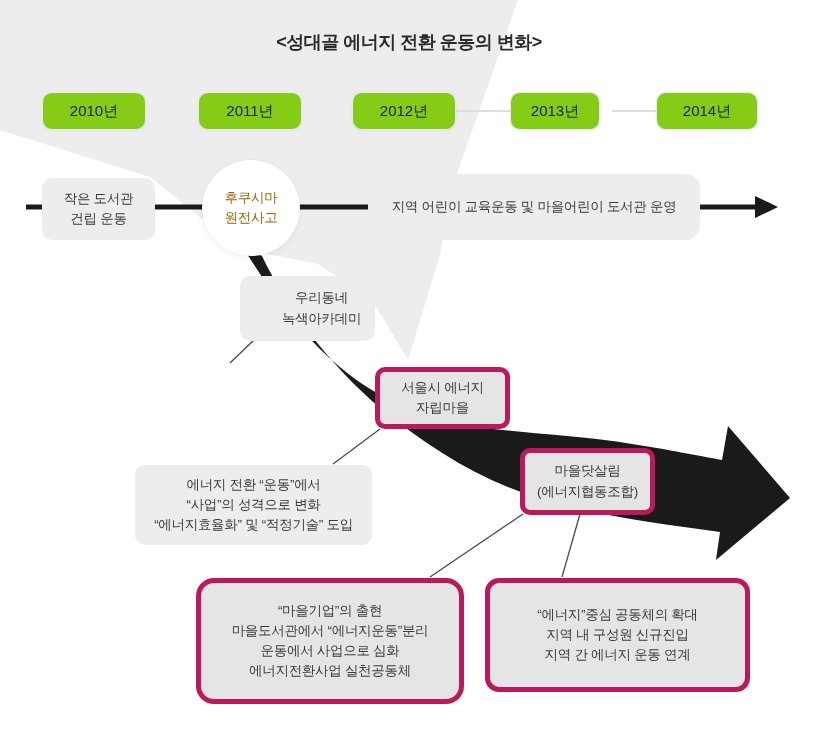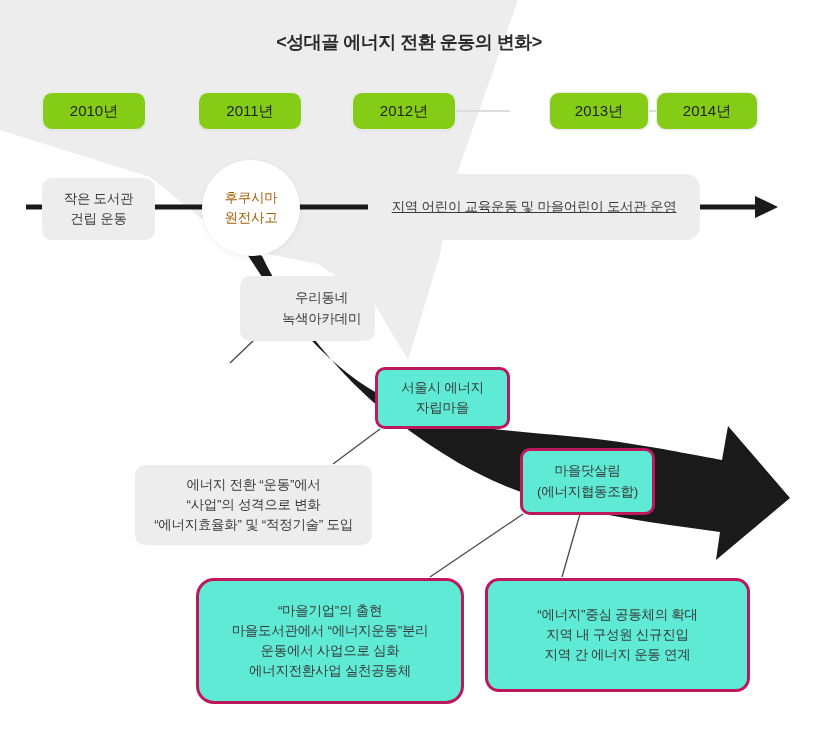--- a/index.html
+++ b/index.html
@@ -19,21 +19,21 @@
     display:flex;align-items:center;justify-content:center;
     font-size:15px;color:#222;z-index:3;
   }
   .gbox,.wbox{
     position:absolute;box-sizing:border-box;border-radius:10px;
     display:flex;align-items:center;justify-content:center;text-align:center;
     font-size:13.5px;line-height:1.5;color:#3a3a3a;white-space:pre-line;z-index:3;
     letter-spacing:-0.3px;
   }
   .gbox{background:#ededed;}
-  .wbox{background:#5eead4;border:3px solid #be185d;}
+  .wbox{background:#e5e5e5;border:5px solid #be185d;}
   .circle{
     position:absolute;left:202px;top:160px;width:98px;height:96px;border-radius:50%;
     background:#fff;box-shadow:0 0 0 1px rgba(0,0,0,0.02),0 2px 6px rgba(0,0,0,0.05);
     display:flex;align-items:center;justify-content:center;text-align:center;
     font-size:13.5px;line-height:1.5;color:#a16207;white-space:pre-line;z-index:3;
     letter-spacing:-0.3px;
   }
 </style>
 </head>
 <body>
@@ -70,28 +70,28 @@
     <line x1="380" y1="429" x2="333" y2="464" stroke="#4a4a4a" stroke-width="1.3"></line>
     <line x1="523" y1="514" x2="430" y2="577" stroke="#4a4a4a" stroke-width="1.3"></line>
     <line x1="580" y1="514" x2="562" y2="577" stroke="#4a4a4a" stroke-width="1.3"></line>
   </svg>
 
   <div class="title">&lt;성대골 에너지 전환 운동의 변화&gt;</div>
 
   <div class="pill" style="left:42px;width:104px;">2010년</div>
   <div class="pill" style="left:198px;width:104px;">2011년</div>
   <div class="pill" style="left:352px;width:104px;">2012년</div>
-  <div class="pill" style="left:510px;width:100px;margin-left:39px;">2013년</div>
+  <div class="pill" style="left:510px;width:90px;">2013년</div>
   <div class="pill" style="left:656px;width:102px;">2014년</div>
 
   <div class="gbox" style="left:42px;top:178px;width:113px;height:62px;">작은 도서관
 건립 운동</div>
   <div class="circle">후쿠시마
 원전사고</div>
-  <div class="gbox" style="left:368px;top:174px;width:332px;height:66px;border-radius:14px;text-decoration:underline;">지역 어린이 교육운동 및 마을어린이 도서관 운영</div>
+  <div class="gbox" style="left:368px;top:174px;width:332px;height:66px;border-radius:14px;">지역 어린이 교육운동 및 마을어린이 도서관 운영</div>
 
   <div class="gbox" style="left:240px;top:276px;width:135px;height:65px;padding-left:28px;">우리동네
 녹색아카데미</div>
   <div class="wbox" style="left:375px;top:367px;width:135px;height:62px;">서울시 에너지
 자립마을</div>
   <div class="wbox" style="left:520px;top:448px;width:135px;height:67px;">마을닷살림
 (에너지협동조합)</div>
 
   <div class="gbox" style="left:135px;top:465px;width:237px;height:80px;">에너지 전환 “운동”에서
 “사업”의 성격으로 변화

